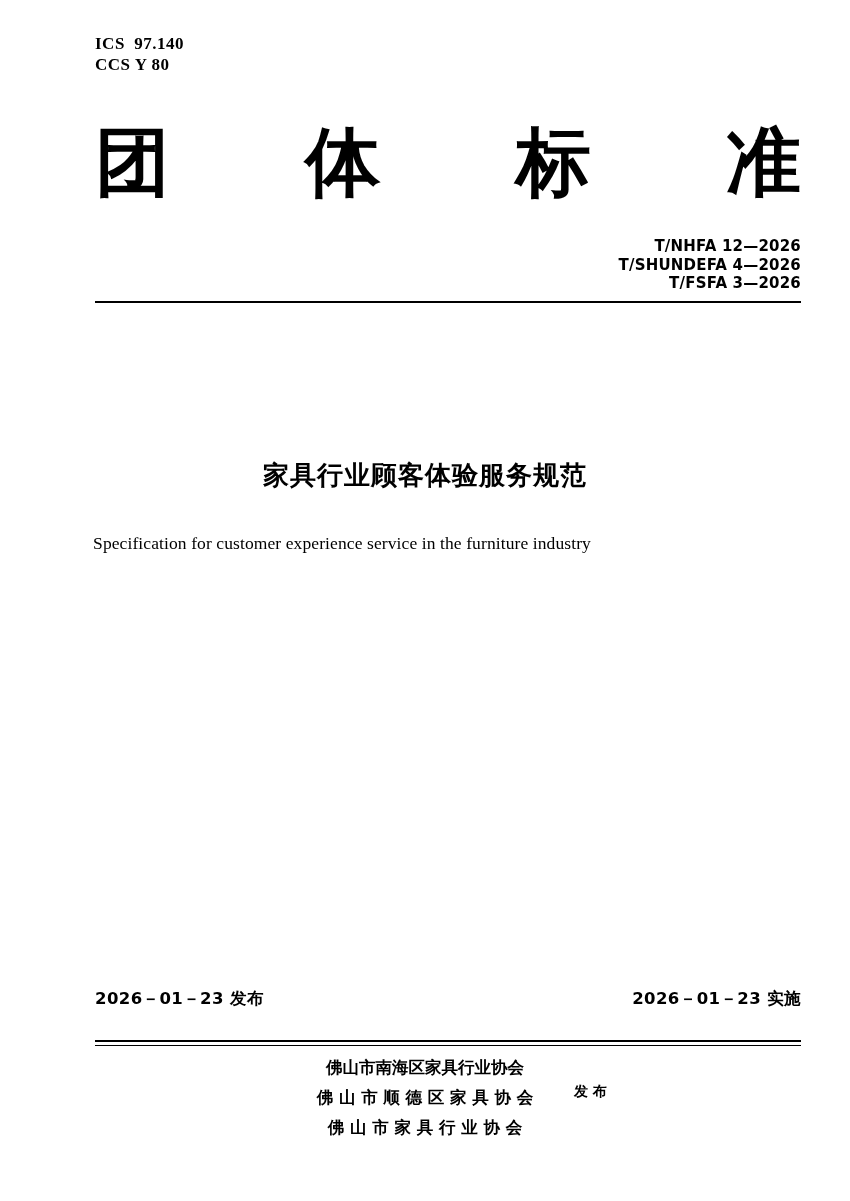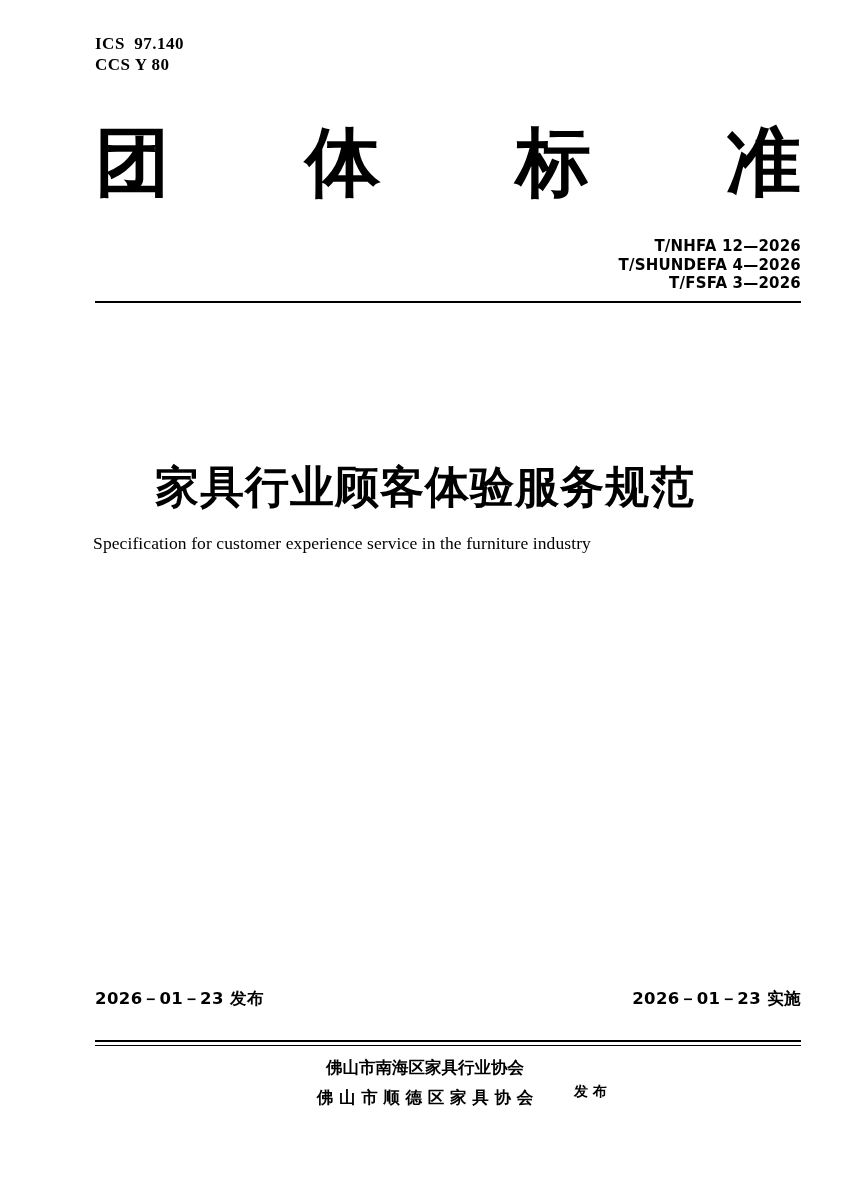--- a/index.html
+++ b/index.html
@@ -78,21 +78,21 @@
 
   
   .doc-title-cn {
     position: absolute;
     left: 0;
     top: 458px;
     width: 850px;
     text-align: center;
     font-family: "DejaVu Sans", sans-serif;
     font-weight: 700;
-    font-size: 44px;
+    font-size: 26px;
     letter-spacing: 1px;
   }
   .doc-title-en {
     position: absolute;
     left: 0;
     top: 533px;
     width: 684px;
     text-align: center;
     font-family: "Liberation Serif", serif;
     font-size: 17.5px;
@@ -187,16 +187,17 @@
     <div>2026－01－23 发布</div>
     <div>2026－01－23 实施</div>
   </div>
 
   <div class="rule-bottom-1"></div>
   <div class="rule-bottom-2"></div>
 
   <div class="publishers">
     <span class="pub-row">佛山市南海区家具行业协会</span>
     <span class="pub-row">佛 山 市 顺 德 区 家 具 协 会</span>
+    <span class="pub-row">佛 山 市 家 具 行 业 协 会</span>
   </div>
   <div class="pub-issue">发 布</div>
 
 </div>
 
 </body></html>

